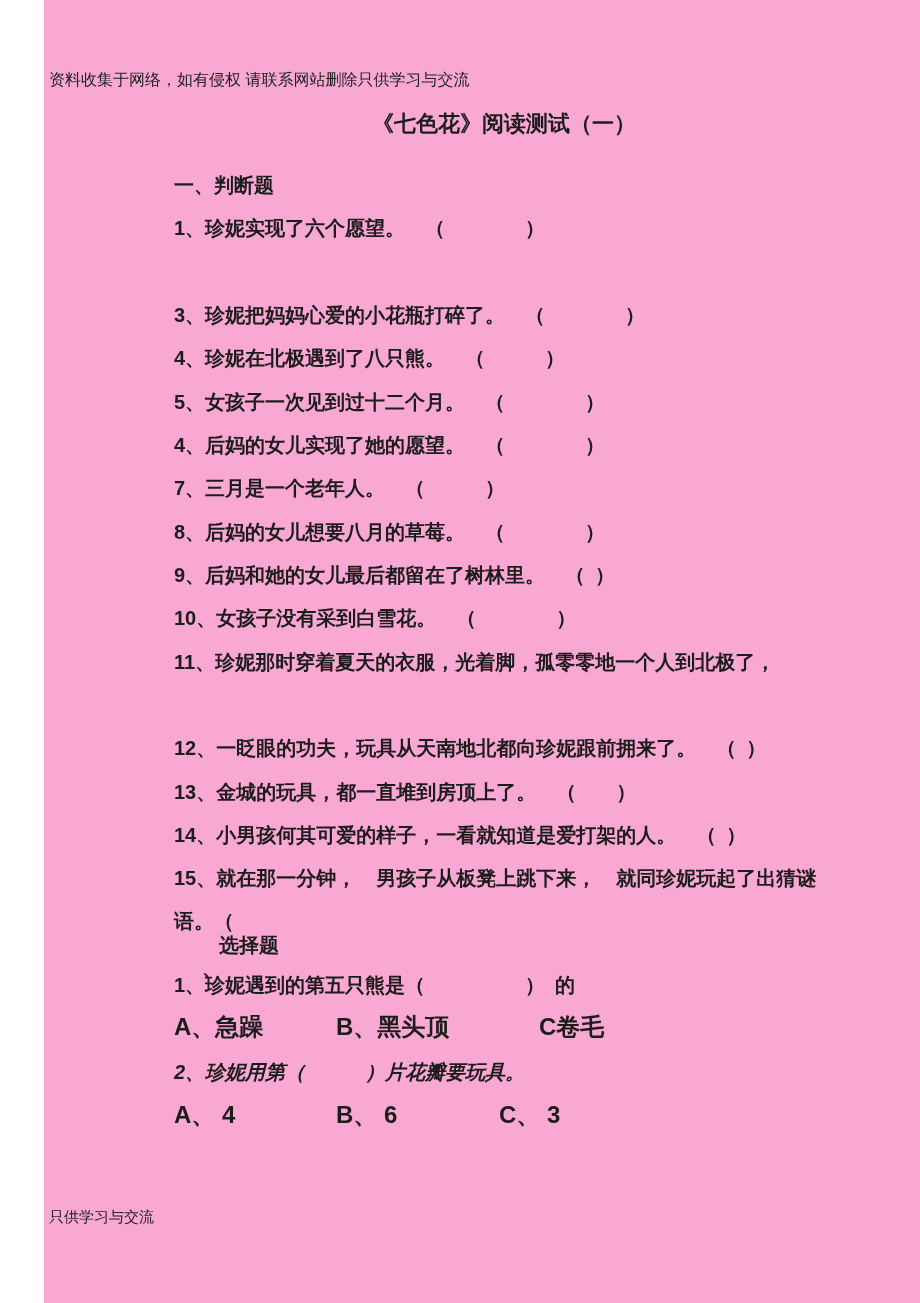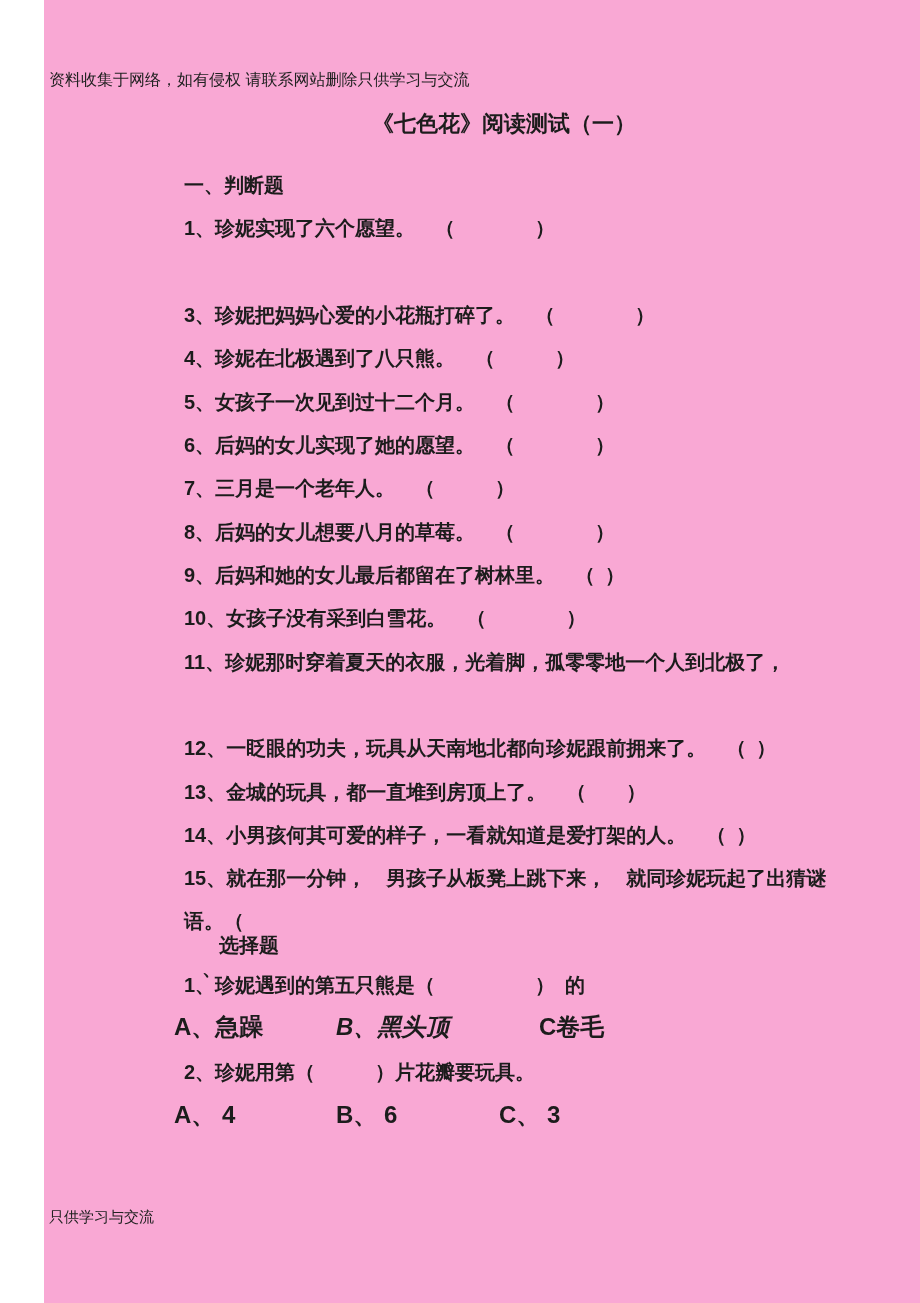--- a/index.html
+++ b/index.html
@@ -28,21 +28,21 @@
     left: 0;
     width: 100%;
     text-align: center;
     font-size: 22px;
     line-height: 28px;
     font-weight: 600;
     white-space: pre;
   }
   .ln {
     position: absolute;
-    left: 140px;
+    left: 130px;
     font-size: 20px;
     line-height: 26px;
     font-weight: 600;
     white-space: pre;
   }
   .opt { position: absolute; font-size: 24px; line-height: 26px; font-weight: 600; white-space: pre; }
 </style>
 </head>
 <body>
 
@@ -50,40 +50,40 @@
 
   <div class="note" style="top:70px;">资料收集于网络，如有侵权 请联系网站删除只供学习与交流</div>
 
   <div class="doc-title">《七色花》阅读测试（一）</div>
 
   <div class="ln" style="top:172px;">一、判断题</div>
   <div class="ln" style="top:215px;text-align:center;">1、珍妮实现了六个愿望。　（　　　　）</div>
   <div class="ln" style="top:302px;">3、珍妮把妈妈心爱的小花瓶打碎了。　（　　　　）</div>
   <div class="ln" style="top:345px;">4、珍妮在北极遇到了八只熊。　（　　　）</div>
   <div class="ln" style="top:389px;">5、女孩子一次见到过十二个月。　（　　　　）</div>
-  <div class="ln" style="top:432px;">6、后妈的女儿实现了她的愿望。　（　　　　）</div>
+  <div class="ln" style="top:432px;">4、后妈的女儿实现了她的愿望。　（　　　　）</div>
   <div class="ln" style="top:475px;">7、三月是一个老年人。　（　　　）</div>
   <div class="ln" style="top:519px;">8、后妈的女儿想要八月的草莓。　（　　　　）</div>
   <div class="ln" style="top:562px;">9、后妈和她的女儿最后都留在了树林里。　（ ）</div>
   <div class="ln" style="top:605px;text-align:center;">10、女孩子没有采到白雪花。　（　　　　）</div>
   <div class="ln" style="top:649px;">11、珍妮那时穿着夏天的衣服，光着脚，孤零零地一个人到北极了，</div>
   <div class="ln" style="top:735px;">12、一眨眼的功夫，玩具从天南地北都向珍妮跟前拥来了。　（ ）</div>
   <div class="ln" style="top:779px;">13、金城的玩具，都一直堆到房顶上了。　（　　）</div>
   <div class="ln" style="top:822px;">14、小男孩何其可爱的样子，一看就知道是爱打架的人。　（ ）</div>
   <div class="ln" style="top:865px;">15、就在那一分钟，　男孩子从板凳上跳下来，　就同珍妮玩起了出猜谜</div>
   <div class="ln" style="top:908px;">语。（</div>
 
   <div class="ln" style="top:932px; left:175px;">选择题</div>
   <div class="ln" style="top:955px; left:158px;">、</div>
 
   <div class="ln" style="top:972px;">1、珍妮遇到的第五只熊是（　　　　　） 的</div>
   <div class="opt" style="top:1014px; left:130px;">A、急躁</div>
-  <div class="opt" style="top:1014px; left:292px;font-style:italic;">B、黑头顶</div>
+  <div class="opt" style="top:1014px; left:292px;">B、黑头顶</div>
   <div class="opt" style="top:1014px; left:495px;">C卷毛</div>
 
-  <div class="ln" style="top:1059px;">2、珍妮用第（　　　）片花瓣要玩具。</div>
+  <div class="ln" style="top:1059px;font-style:italic;">2、珍妮用第（　　　）片花瓣要玩具。</div>
   <div class="opt" style="top:1102px; left:130px;">A、 4</div>
   <div class="opt" style="top:1102px; left:292px;">B、 6</div>
   <div class="opt" style="top:1102px; left:455px;">C、 3</div>
 
   <div class="note" style="top:1207px; font-size:15px;">只供学习与交流</div>
 
 </div>
 
 </body></html>

